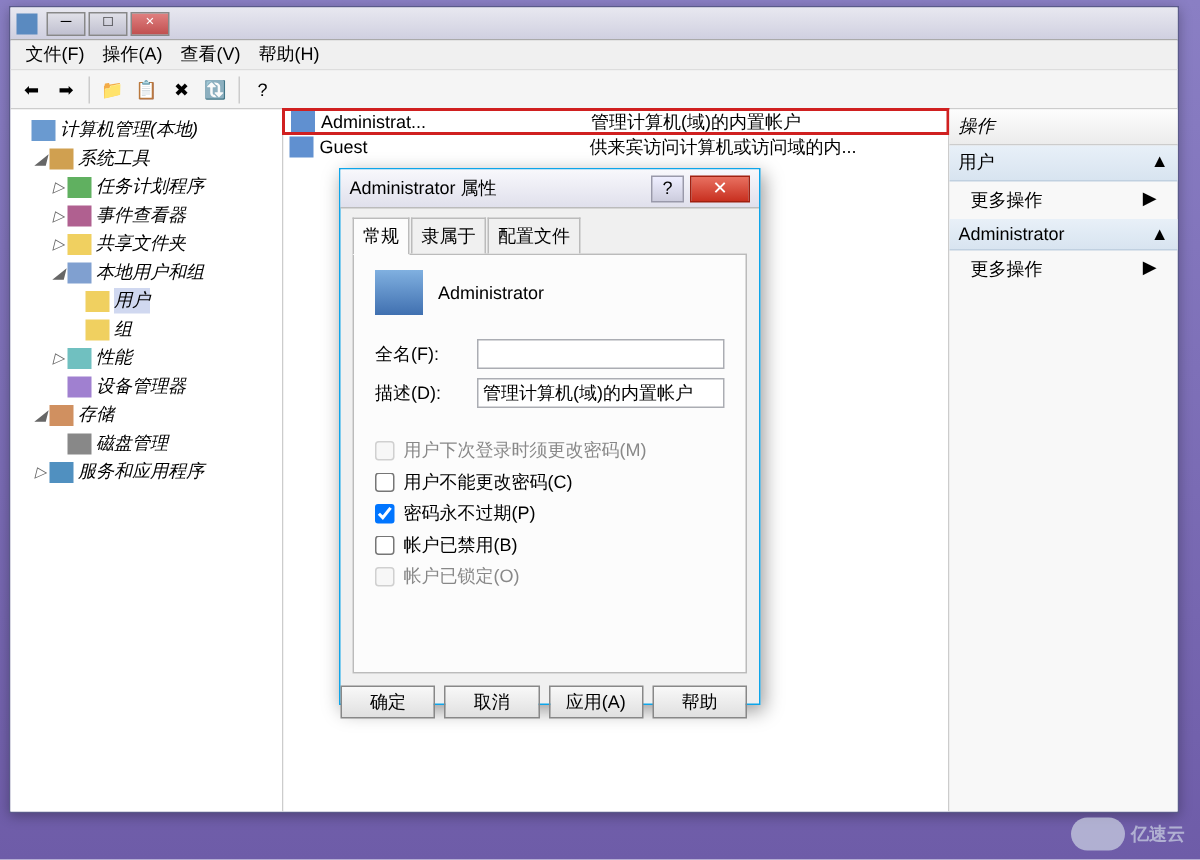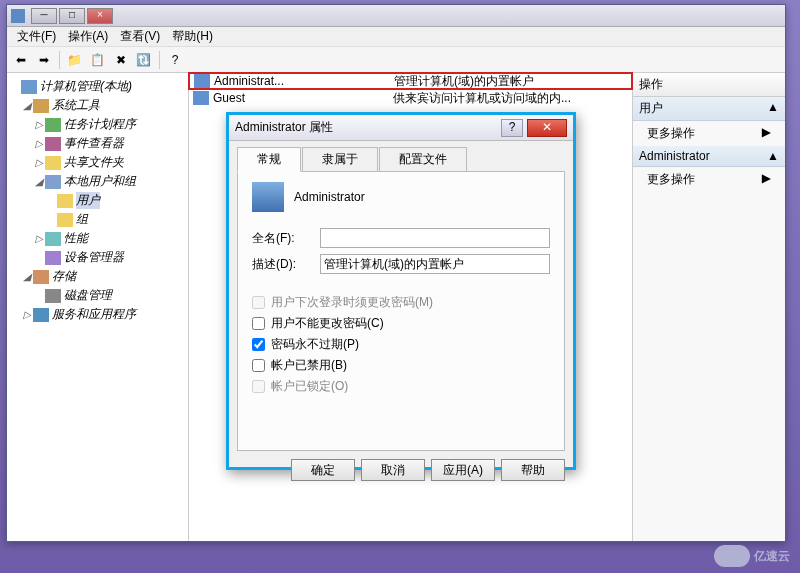--- a/index.html
+++ b/index.html
@@ -43,30 +43,30 @@
 .lh-name { width: 80px; }
 .lh-full { width: 104px; }
 .lh-desc { flex: 1; }
 .list-row { display: flex; align-items: center; padding: 1px 4px; height: 18px; }
 .list-row.hl { border: 2px solid #d02020; margin: -1px; }
 .list-row .uicon { width: 16px; height: 14px; background: #6090d0; margin-right: 4px; }
 .lr-name { width: 76px; overflow: hidden; }
 .lr-full { width: 104px; }
 .lr-desc { flex: 1; overflow: hidden; }
 .actions-pane { width: 152px; background: #f8f8f8; }
-.actions-title { background: linear-gradient(to bottom, #fdfdfd, #ececec); padding: 3px 6px; border-bottom: 1px solid #ccc; }
+.actions-title { background: linear-gradient(to bottom, #fdfdfd, #ececec); padding: 3px 6px; border-bottom: 1px solid #ccc; font-style: italic; }
 .actions-group { background: linear-gradient(to bottom, #e8f0f8, #d8e4f0); padding: 3px 6px; display: flex; justify-content: space-between; border-bottom: 1px solid #c0d0e0; cursor: pointer; }
 .actions-item { padding: 4px 14px; display: flex; justify-content: space-between; cursor: pointer; }
-.dialog { position: absolute; top: 112px; left: 226px; width: 350px; height: 358px; background: #f0f0f0; border: 3px solid #0ea5e9; box-shadow: 2px 4px 12px rgba(0,0,0,0.4); }
+.dialog { position: absolute; top: 112px; left: 226px; width: 281px; height: 358px; background: #f0f0f0; border: 1px solid #0ea5e9; box-shadow: 2px 4px 12px rgba(0,0,0,0.4); }
 .dlg-title { height: 26px; background: linear-gradient(to bottom, #f8f8fc, #e0e0ec); display: flex; align-items: center; padding: 0 6px; border-bottom: 1px solid #bbb; }
 .dlg-title-text { flex: 1; }
 .dlg-help { width: 22px; height: 18px; background: linear-gradient(to bottom, #eef, #ccd); border: 1px solid #99a; text-align: center; margin-right: 4px; cursor: pointer; }
 .dlg-close { width: 40px; height: 18px; background: linear-gradient(to bottom, #e87060, #c83020); border: 1px solid #a02010; text-align: center; color: #fff; cursor: pointer; }
 .dlg-tabs { display: flex; margin: 6px 8px 0 8px; }
-.dlg-tab { padding: 3px 19px; background: #f0f0f0; border: 1px solid #bbb; border-bottom: none; margin-right: 1px; cursor: pointer; }
+.dlg-tab { padding: 3px 6px; background: #f0f0f0; border: 1px solid #bbb; border-bottom: none; margin-right: 1px; cursor: pointer; }
 .dlg-tab.active { background: #fcfcfc; border-bottom: 1px solid #fcfcfc; margin-bottom: -1px; }
 .dlg-body { margin: 0 8px 8px 8px; background: #fcfcfc; border: 1px solid #bbb; padding: 10px 14px; height: 280px; }
 .dlg-userrow { display: flex; align-items: center; margin-bottom: 16px; }
 .dlg-usericon { width: 32px; height: 30px; background: linear-gradient(to bottom, #80b0e0, #4070b0); margin-right: 10px; }
 .dlg-field { display: flex; align-items: center; margin-bottom: 6px; }
 .dlg-label { width: 68px; }
 .dlg-input { flex: 1; height: 20px; border: 1px solid #abadb3; padding: 1px 3px; background: #fff; }
 .dlg-chk { display: flex; align-items: center; margin: 4px 0; }
 .dlg-chk input { margin-right: 6px; }
 .dlg-chk.dis { color: #888; }

